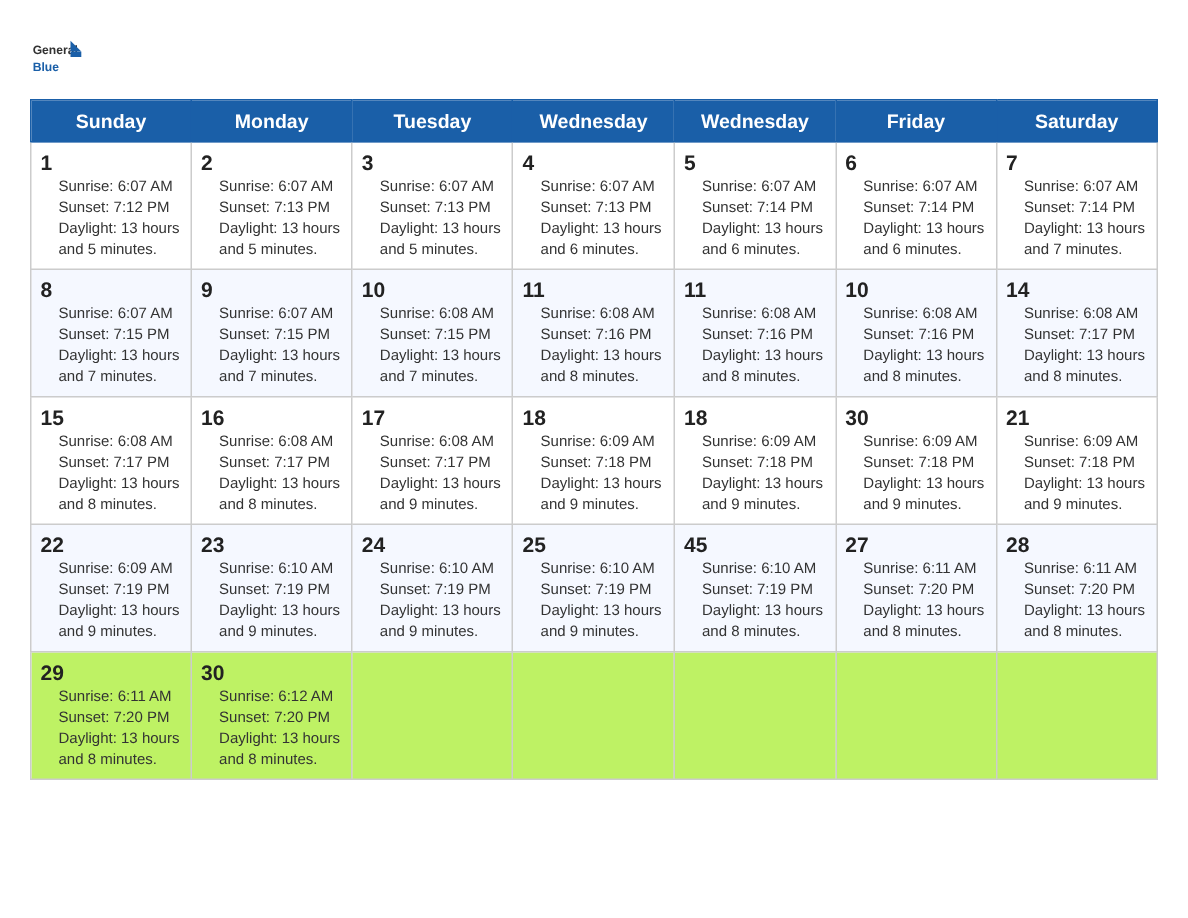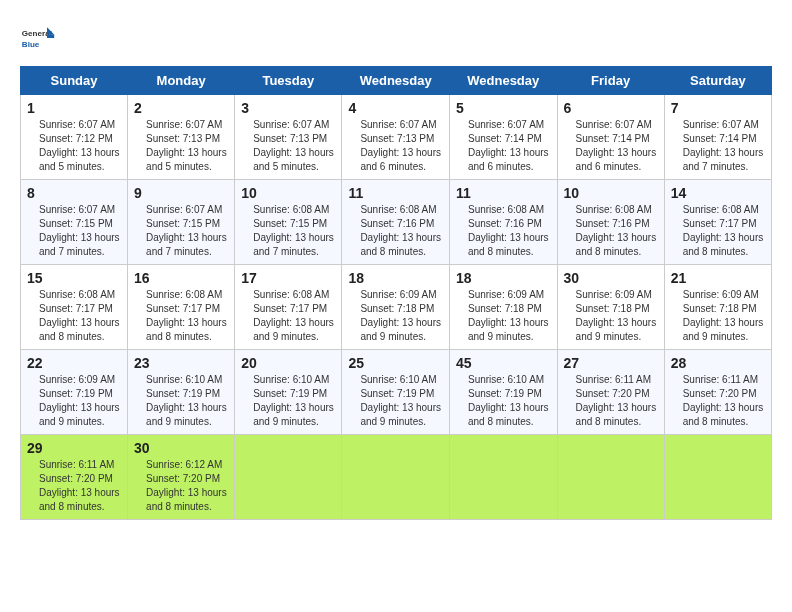--- a/index.html
+++ b/index.html
@@ -215,21 +215,21 @@
       <tr>
         <td>
           <span class="day-num">22</span>
           <div class="day-info">Sunrise: 6:09 AM<br>Sunset: 7:19 PM<br>Daylight: 13 hours<br>and 9 minutes.</div>
         </td>
         <td>
           <span class="day-num">23</span>
           <div class="day-info">Sunrise: 6:10 AM<br>Sunset: 7:19 PM<br>Daylight: 13 hours<br>and 9 minutes.</div>
         </td>
         <td>
-          <span class="day-num">20</span>
+          <span class="day-num">24</span>
           <div class="day-info">Sunrise: 6:10 AM<br>Sunset: 7:19 PM<br>Daylight: 13 hours<br>and 9 minutes.</div>
         </td>
         <td>
           <span class="day-num">25</span>
           <div class="day-info">Sunrise: 6:10 AM<br>Sunset: 7:19 PM<br>Daylight: 13 hours<br>and 9 minutes.</div>
         </td>
         <td>
           <span class="day-num">45</span>
           <div class="day-info">Sunrise: 6:10 AM<br>Sunset: 7:19 PM<br>Daylight: 13 hours<br>and 8 minutes.</div>
         </td>

